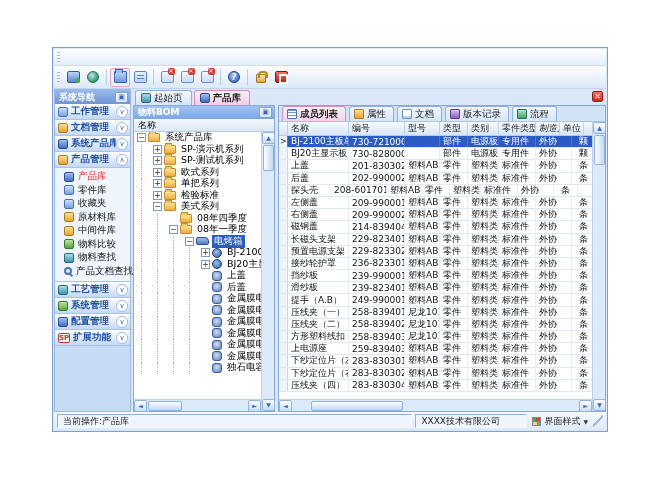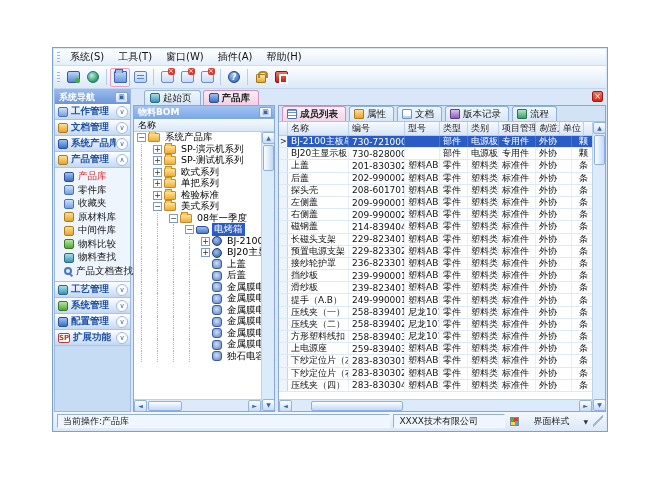--- a/index.html
+++ b/index.html
@@ -141,40 +141,33 @@
 
   
   .msgrow{height:14px;display:flex;align-items:flex-start;padding-left:3px;}
   .msgtab{height:13px;padding:0 8px;font-size:9px;display:flex;align-items:center;background:#eef4fc;
     border:1px solid #9db9e2;border-top:none;border-radius:0 0 3px 3px;}
   .statusbar{height:18px;background:linear-gradient(#f4f8fd,#dce9f8);display:flex;align-items:center;gap:3px;padding:0 3px;}
   .scell{height:14px;display:flex;align-items:center;font-size:9px;color:#222;padding:0 5px;
     border:1px solid;border-color:#93afd2 #f4f9ff #f4f9ff #93afd2;background:#f0f6fd;white-space:nowrap;overflow:hidden;}
   .scell.company{width:112px;flex:none;}
   .scell.op{flex:1;justify-content:flex-start;}
-  .stylechip{display:flex;align-items:center;gap:14px;font-size:9px;color:#222;padding:0 2px;flex:none;}
+  .stylechip{display:flex;align-items:center;gap:3px;font-size:9px;color:#222;padding:0 2px;flex:none;}
   .sicon{width:9px;height:9px;border:1px solid #888;background:conic-gradient(#e23b2e 0 25%,#2bb0e8 0 50%,#ffd23e 0 75%,#37b44a 0);}
   .sarrow{font-size:6px;color:#333;}
   .gripcell{width:10px;height:14px;flex:none;background:
     linear-gradient(135deg,transparent 45%,#9db8da 45% 55%,transparent 55%);}
 </style>
 </head>
 <body>
 
 <div class="window">
 
   <div class="menubar">
     <div class="grip"></div>
-    <div id="menu-items" style="display:flex;">
-        <span class="mi">系统(S)</span>
-        <span class="mi">工具(T)</span>
-        <span class="mi">窗口(W)</span>
-        <span class="mi">插件(A)</span>
-        <span class="mi">帮助(H)</span>
-      </div>
   </div>
 
   <div class="toolbar">
     <div class="grip"></div>
     <div id="toolbar-items" style="display:flex;align-items:center;">
         <div class="tbtn">
           <i class="ti ti-monitor"></i>
         </div>
         <div class="tbtn">
           <i class="ti ti-globe"></i>
@@ -290,21 +283,21 @@
           <div class="sec-bar">
             <span class="chip c-sp">SP</span>
             <span class="lbl" style="margin-left: 3px;">扩展功能</span>
             <span class="chev">∨</span>
           </div>
         </div>
     </div>
 
     <div class="right">
       <div class="doctabs">
-        <div id="doc-tabs" style="display:flex;align-items:center;margin-left:9px;">
+        <div id="doc-tabs" style="display:flex;align-items:center;">
             <div class="dtab">
               <span class="chip c-teal"></span>
               <span>起始页</span>
             </div>
             <div class="dtab active">
               <span class="chip c-blue"></span>
               <span>产品库</span>
             </div>
           </div>
         <div class="dclose">×</div>
@@ -356,20 +349,27 @@
                     <span class="tind"></span>
                     <span class="texp">+</span>
                     <span class="ticon i-folder"></span>
                     <span class="tl">检验标准</span>
                   </div>
                   <div class="tnode">
                     <span class="tind"></span>
                     <span class="texp">−</span>
                     <span class="ticon i-folder"></span>
                     <span class="tl">美式系列</span>
+                  </div>
+                  <div class="tnode">
+                    <span class="tind"></span>
+                    <span class="tind"></span>
+                    <span class="texp none"></span>
+                    <span class="ticon i-folder"></span>
+                    <span class="tl">08年四季度</span>
                   </div>
                   <div class="tnode">
                     <span class="tind"></span>
                     <span class="tind"></span>
                     <span class="texp">−</span>
                     <span class="ticon i-folder"></span>
                     <span class="tl">08年一季度</span>
                   </div>
                   <div class="tnode sel">
                     <span class="tind"></span>
@@ -522,21 +522,21 @@
             </div>
           <div class="tb-wrap">
             <div class="tb-main">
               <div class="thead" id="table-head">
                   <div class="th" style="width: 9px;"></div>
                   <div class="th" style="width: 61px;">名称</div>
                   <div class="th" style="width: 56px;">编号</div>
                   <div class="th" style="width: 35px;">型号</div>
                   <div class="th" style="width: 28px;">类型</div>
                   <div class="th" style="width: 31px;">类别</div>
-                  <div class="th" style="width: 37px;">项目管理</div>
+                  <div class="th" style="width: 37px;">零件类型</div>
                   <div class="th" style="width: 24px; font-style: italic;">制造方式</div>
                   <div class="th" style="width: 24px;">单位</div>
                 </div>
               <div class="trows" id="table-rows">
                   <div class="trow sel">
                     <div class="td gut" style="width: 9px;">&gt;</div>
                     <div class="td" style="width: 61px;">BJ-2100主板单点</div>
                     <div class="td" style="width: 56px;">730-721000-12X</div>
                     <div class="td" style="width: 35px;"></div>
                     <div class="td" style="width: 28px;">部件</div>
@@ -573,21 +573,21 @@
                     <div class="td" style="width: 56px;">202-990002-01X</div>
                     <div class="td" style="width: 35px;">塑料ABS</div>
                     <div class="td" style="width: 28px;">零件</div>
                     <div class="td" style="width: 31px;">塑料类</div>
                     <div class="td" style="width: 37px;">标准件</div>
                     <div class="td" style="width: 36px;">外协</div>
                     <div class="td unit" style="width: 24px;">条</div>
                   </div>
                   <div class="trow">
                     <div class="td gut" style="width: 9px;"></div>
-                    <div class="td" style="width: 61px;">探头壳</div>
+                    <div class="td" style="width: 43px;">探头壳</div>
                     <div class="td" style="width: 56px;">208-601701-01X</div>
                     <div class="td" style="width: 35px;">塑料ABS</div>
                     <div class="td" style="width: 28px;">零件</div>
                     <div class="td" style="width: 31px;">塑料类</div>
                     <div class="td" style="width: 37px;">标准件</div>
                     <div class="td" style="width: 36px;">外协</div>
                     <div class="td unit" style="width: 24px;">条</div>
                   </div>
                   <div class="trow">
                     <div class="td gut" style="width: 9px;"></div>

